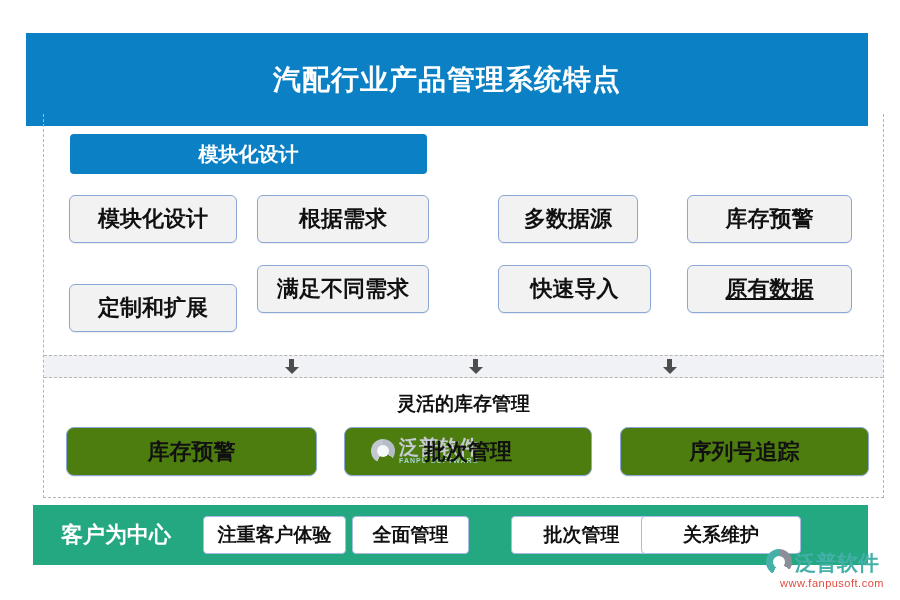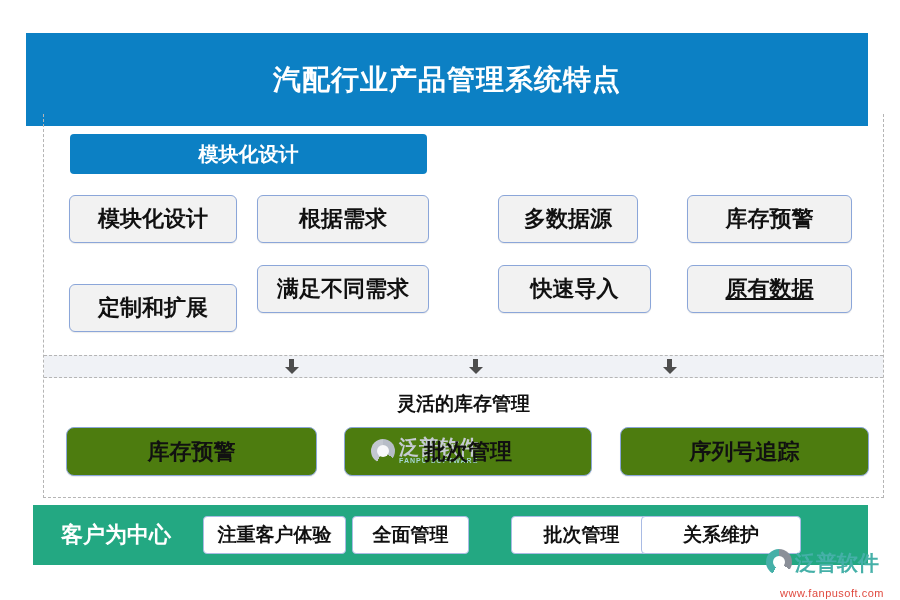--- a/index.html
+++ b/index.html
@@ -124,21 +124,21 @@
   .logo-ring {
     width: 26px; height: 26px; border-radius: 50%; flex: 0 0 26px;
     background: conic-gradient(from 210deg, #45b0a8 0 150deg, #8a8f98 150deg 275deg, transparent 275deg 360deg);
     position: relative;
   }
   .logo-ring::after {
     content: ""; position: absolute; left: 7px; top: 7px; width: 12px; height: 12px;
     border-radius: 50%; background: #ffffff;
   }
   .logo-brand { font-size: 21px; font-weight: bold; color: #45b0a8; line-height: 1; }
-  .logo-url { font-size: 11px; color: #e04a3f; text-align: center; margin-top: 12px; letter-spacing: 0.5px; }
+  .logo-url { font-size: 11px; color: #e04a3f; text-align: center; margin-top: 2px; letter-spacing: 0.5px; }
 </style>
 </head>
 <body>
 
 <div class="banner">汽配行业产品管理系统特点</div>
 
 <div class="main-panel">
 
   <div class="col-header left">模块化设计</div>
 

